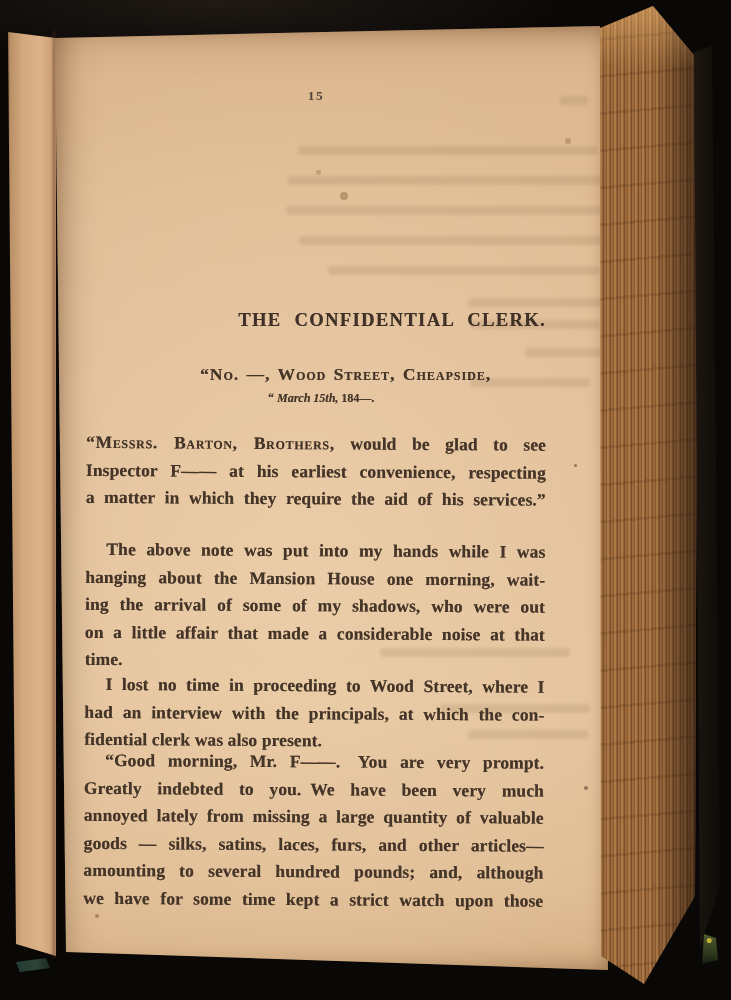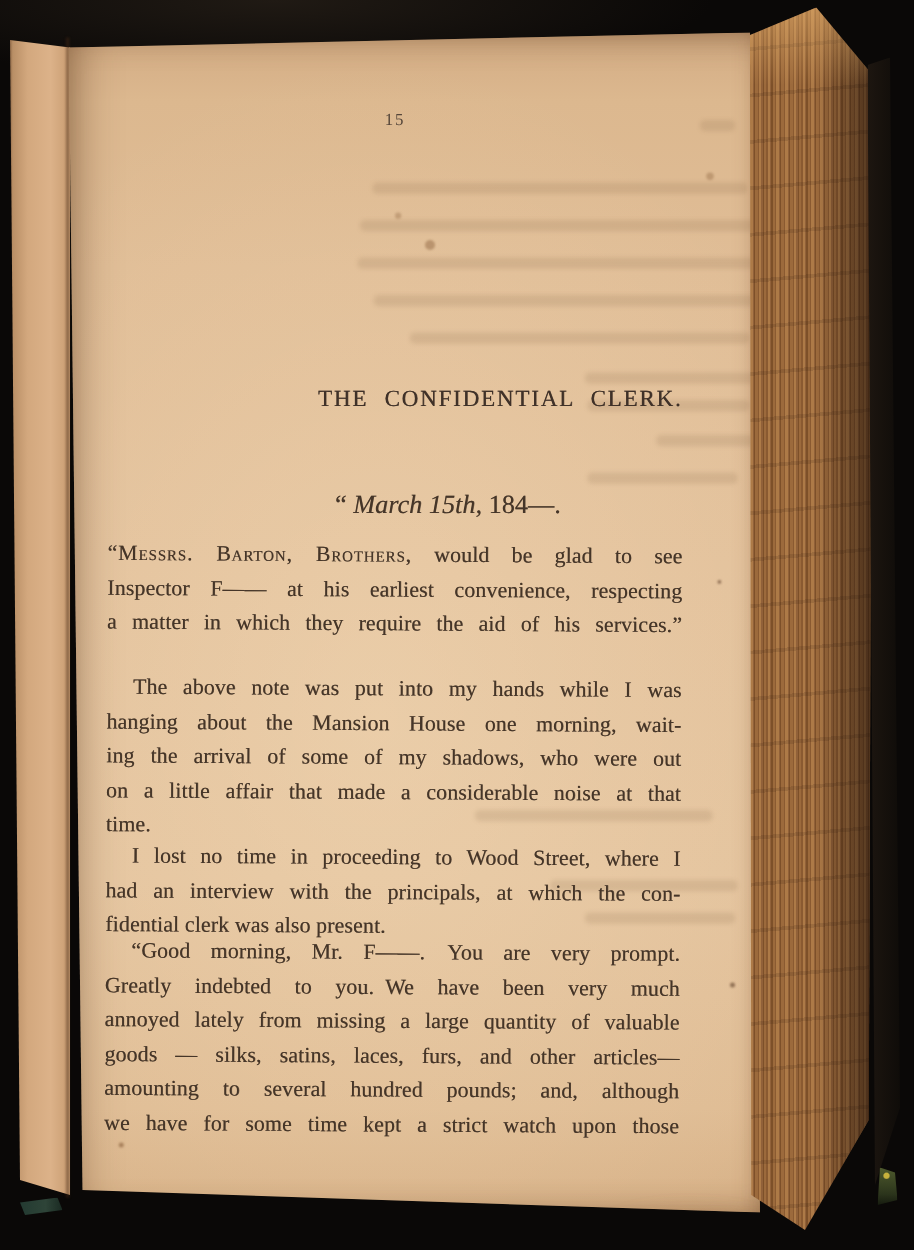--- a/index.html
+++ b/index.html
@@ -1,17 +1,17 @@
 <!DOCTYPE html>
 <html><head>
 <meta charset="utf-8">
 <style>
   html,body{margin:0;padding:0;background:#0a0807;}
   .scene{position:relative;width:731px;height:1000px;background:#0a0807;overflow:hidden;
-         font-family:"Liberation Serif","DejaVu Serif",serif;}
+         font-family:"Liberation Serif","DejaVu Serif",serif;font-weight:bold;}
   .bg-sheen{position:absolute;left:0;top:0;width:731px;height:70px;
     background:radial-gradient(60% 80px at 30% 0%, #201a14, rgba(16,12,9,0) 80%);}
   
   .facing-page{position:absolute;left:4px;top:26px;width:52px;height:936px;
     background:linear-gradient(90deg,#6d4a2e 0 2px,#b98f66 12%,#d3a87e 35%,#dcb289 70%,#c89c71 100%);
     clip-path:polygon(4px 6px,52px 12px,52px 930px,12px 918px);}
   .crease{position:absolute;left:52px;top:30px;width:4px;height:928px;
     background:linear-gradient(90deg,rgba(70,40,20,0),rgba(70,40,20,.55) 50%,rgba(70,40,20,.15));
     filter:blur(.8px);}
   
@@ -46,21 +46,21 @@
   
   .content{position:absolute;left:34px;top:0;width:460px;height:948px;color:#453528;}
   .pageno{position:absolute;top:64px;left:0;width:100%;text-align:center;
     font-size:13.5px;letter-spacing:1.5px;color:#55463a;}
   .title{position:absolute;top:286px;left:0;width:100%;text-align:right;
     font-size:18.5px;letter-spacing:1.4px;word-spacing:7px;color:#3f3128;
     text-shadow:.3px 0 0 rgba(63,49,40,.7);}
   .address{position:absolute;top:340px;left:114px;font-variant:small-caps;
     font-size:17.5px;letter-spacing:1px;word-spacing:2px;white-space:nowrap;
     text-shadow:.3px 0 0 rgba(69,53,40,.7);}
-  .dateline{position:absolute;top:367px;left:182px;font-size:21px;white-space:nowrap;
+  .dateline{position:absolute;top:367px;left:182px;font-size:12px;white-space:nowrap;
     text-shadow:.25px 0 0 rgba(69,53,40,.6);}
   .dateline .it{font-style:italic;}
   .body-text{position:absolute;left:0;top:0;width:460px;transform:rotate(.35deg);transform-origin:20px 420px;}
   .para{position:absolute;left:0;width:460px;}
   .line{height:27.5px;line-height:27.5px;font-size:17.5px;letter-spacing:.1px;
     text-align:justify;text-align-last:justify;-moz-text-align-last:justify;
     text-shadow:.25px 0 0 rgba(69,53,40,.65);white-space:normal;}
   .line.first{padding-left:21px;}
   .line.lastline{text-align:left;text-align-last:left;-moz-text-align-last:left;}
   .sc{font-variant:small-caps;letter-spacing:.7px;}
@@ -101,20 +101,21 @@
     <div class="spot" style="left:522px;top:440px;width:3px;height:3px;background:rgba(80,50,30,.55)"></div>
     <div class="spot" style="left:532px;top:762px;width:4px;height:4px;background:rgba(80,50,30,.55)"></div>
     <div class="spot" style="left:43px;top:890px;width:4px;height:4px;background:rgba(120,75,40,.5)"></div>
     <div class="spot" style="left:194px;top:936px;width:5px;height:5px;background:rgba(120,75,40,.32)"></div>
     <div class="stain-big"></div>
 
     <div class="content">
       <div class="pageno">15</div>
       <div class="title">THE CONFIDENTIAL CLERK.</div>
 
+      <div class="address">“No. —, Wood Street, Cheapside,</div>
       <div class="dateline"><span>“ </span><span class="it">March 15th,</span><span> 184—.</span></div>
 
       <div class="body-text">
         <div class="para" style="top:405px">
           <div class="line"><span class="sc">“Messrs. Barton, Brothers,</span><span> would be glad to see</span></div>
           <div class="line">Inspector F—— at his earliest convenience, respecting</div>
           <div class="line">a matter in which they require the aid of his services.”</div>
         </div>
 
         <div class="para" style="top:512px">

